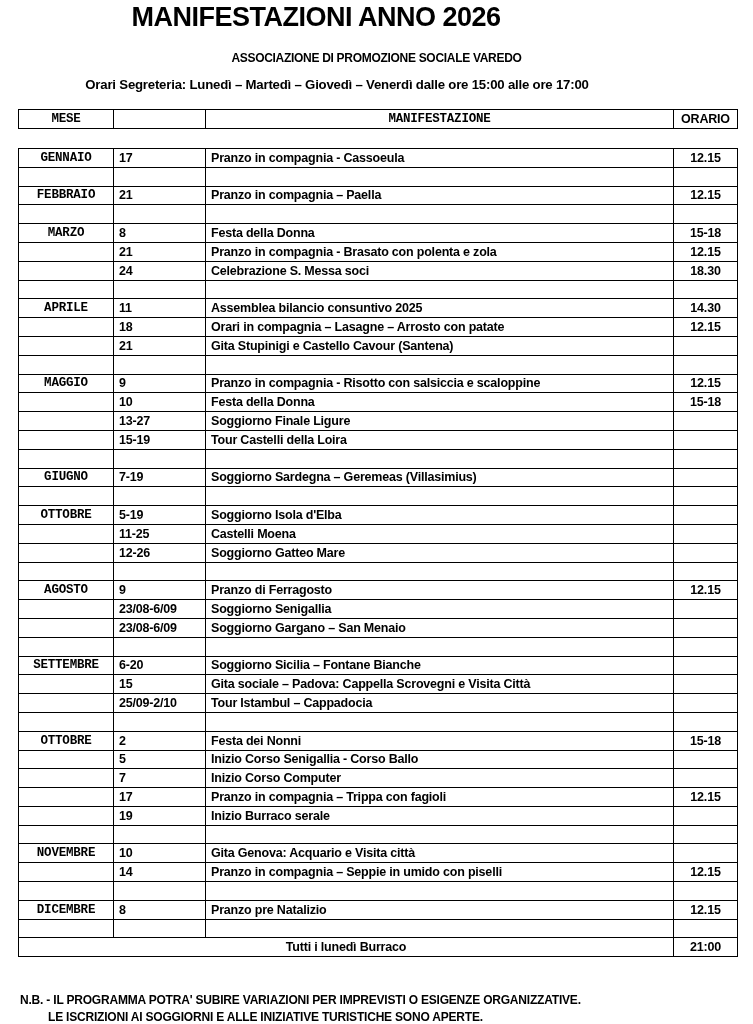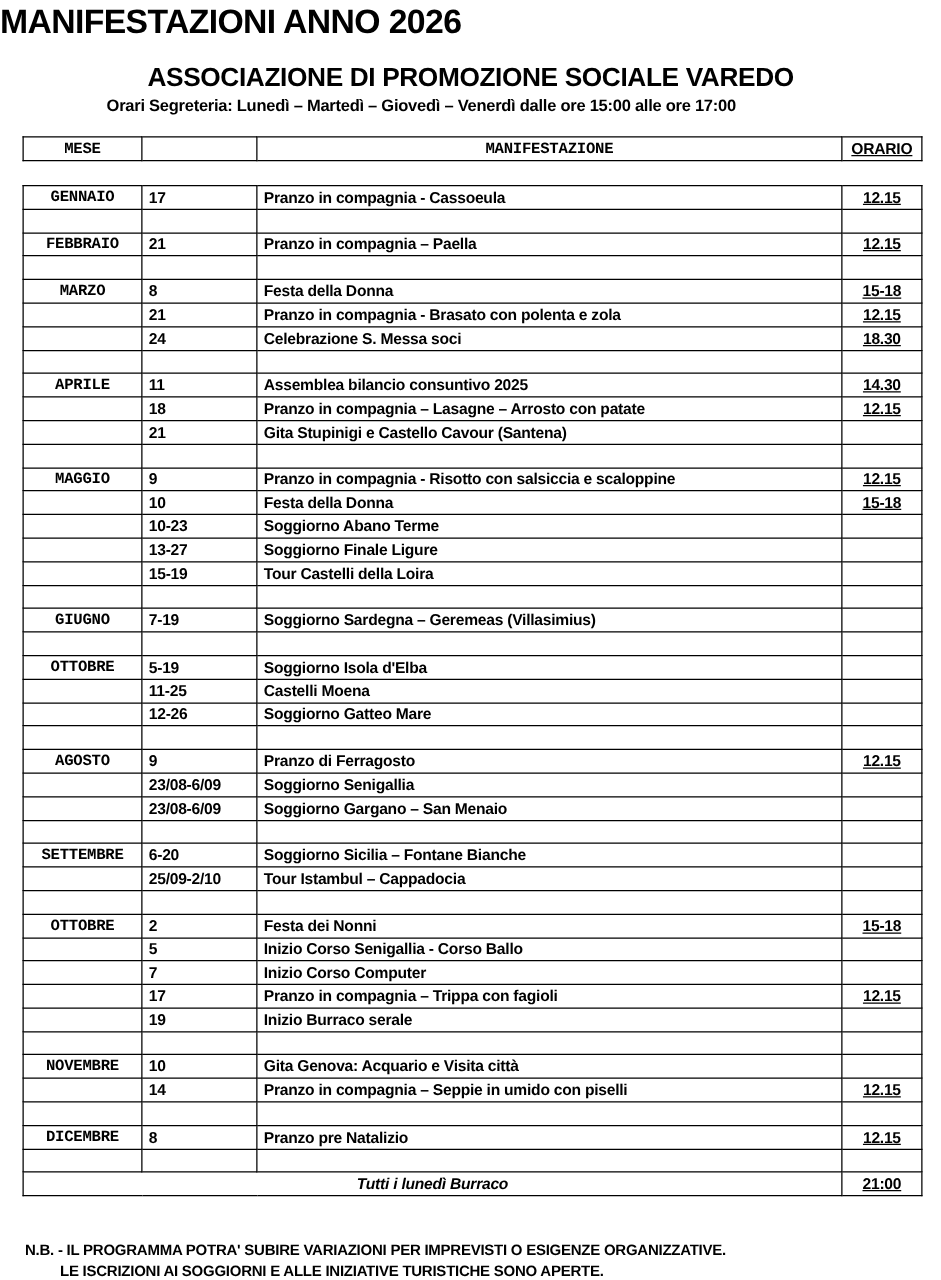--- a/index.html
+++ b/index.html
@@ -7,25 +7,25 @@
     position:relative;
     width:753px;height:1024px;
     background:#ffffff;
     color:#000000;
     font-family:"Liberation Sans", sans-serif;
     font-weight:bold;
     overflow:hidden;
   }
   .title{
     position:absolute;top:2px;left:0;width:632px;
-    text-align:left;font-size:27px;letter-spacing:-0.5px;
+    text-align:center;font-size:27px;letter-spacing:-0.5px;
   }
   .subtitle{
     position:absolute;top:51px;left:0;width:753px;
-    text-align:center;font-size:21px;letter-spacing:-0.3px;
+    text-align:center;font-size:12px;letter-spacing:-0.3px;
   }
   .hours{
     position:absolute;top:77px;left:0;width:674px;
     text-align:center;font-size:13.2px;letter-spacing:-0.2px;
   }
   table{
     border-collapse:collapse;table-layout:fixed;
   }
   .hdr-table{position:absolute;top:109px;left:18px;width:719px;}
   .main-table{position:absolute;top:148px;left:18px;width:719px;}
@@ -37,22 +37,22 @@
     vertical-align:middle;
     letter-spacing:-0.2px;
   }
   .col-mese{width:95px;}
   .col-day{width:92px;}
   .col-event{width:468px;}
   .col-orario{width:64px;}
   .c-mese{text-align:center;font-family:Liberation Mono, monospace;}
   .c-day{text-align:left;padding-left:5px;}
   .c-event{text-align:left;padding-left:5px;}
-  .c-orario{text-align:center;text-decoration:underline;}
-  .c-footer{text-align:center;font-style:italic;}
+  .c-orario{text-align:center;}
+  .c-footer{text-align:center;}
   .notes{
     position:absolute;top:992px;left:20px;width:720px;
     font-size:12px;line-height:17px;letter-spacing:-0.2px;
   }
   .note-line-2{margin-left:28px;}
 </style>
 </head>
 <body>
 
 <div class="page">
@@ -136,21 +136,21 @@
         </tr>
         <tr>
           <td class="c-mese">APRILE</td>
           <td class="c-day">11</td>
           <td class="c-event">Assemblea bilancio consuntivo 2025</td>
           <td class="c-orario">14.30</td>
         </tr>
         <tr>
           <td class="c-mese"></td>
           <td class="c-day">18</td>
-          <td class="c-event">Pranzo in compagnia – Lasagne – Arrosto con patate</td>
+          <td class="c-event">Orari in compagnia – Lasagne – Arrosto con patate</td>
           <td class="c-orario">12.15</td>
         </tr>
         <tr>
           <td class="c-mese"></td>
           <td class="c-day">21</td>
           <td class="c-event">Gita Stupinigi e Castello Cavour (Santena)</td>
           <td class="c-orario"></td>
         </tr>
         <tr>
           <td class="c-mese"></td>
@@ -165,26 +165,20 @@
           <td class="c-orario">12.15</td>
         </tr>
         <tr>
           <td class="c-mese"></td>
           <td class="c-day">10</td>
           <td class="c-event">Festa della Donna</td>
           <td class="c-orario">15-18</td>
         </tr>
         <tr>
           <td class="c-mese"></td>
-          <td class="c-day">10-23</td>
-          <td class="c-event">Soggiorno Abano Terme</td>
-          <td class="c-orario"></td>
-        </tr>
-        <tr>
-          <td class="c-mese"></td>
           <td class="c-day">13-27</td>
           <td class="c-event">Soggiorno Finale Ligure</td>
           <td class="c-orario"></td>
         </tr>
         <tr>
           <td class="c-mese"></td>
           <td class="c-day">15-19</td>
           <td class="c-event">Tour Castelli della Loira</td>
           <td class="c-orario"></td>
         </tr>
@@ -251,20 +245,26 @@
         <tr>
           <td class="c-mese"></td>
           <td class="c-day"></td>
           <td class="c-event"></td>
           <td class="c-orario"></td>
         </tr>
         <tr>
           <td class="c-mese">SETTEMBRE</td>
           <td class="c-day">6-20</td>
           <td class="c-event">Soggiorno Sicilia – Fontane Bianche</td>
+          <td class="c-orario"></td>
+        </tr>
+        <tr>
+          <td class="c-mese"></td>
+          <td class="c-day">15</td>
+          <td class="c-event">Gita sociale – Padova: Cappella Scrovegni e Visita Città</td>
           <td class="c-orario"></td>
         </tr>
         <tr>
           <td class="c-mese"></td>
           <td class="c-day">25/09-2/10</td>
           <td class="c-event">Tour Istambul – Cappadocia</td>
           <td class="c-orario"></td>
         </tr>
         <tr>
           <td class="c-mese"></td>

